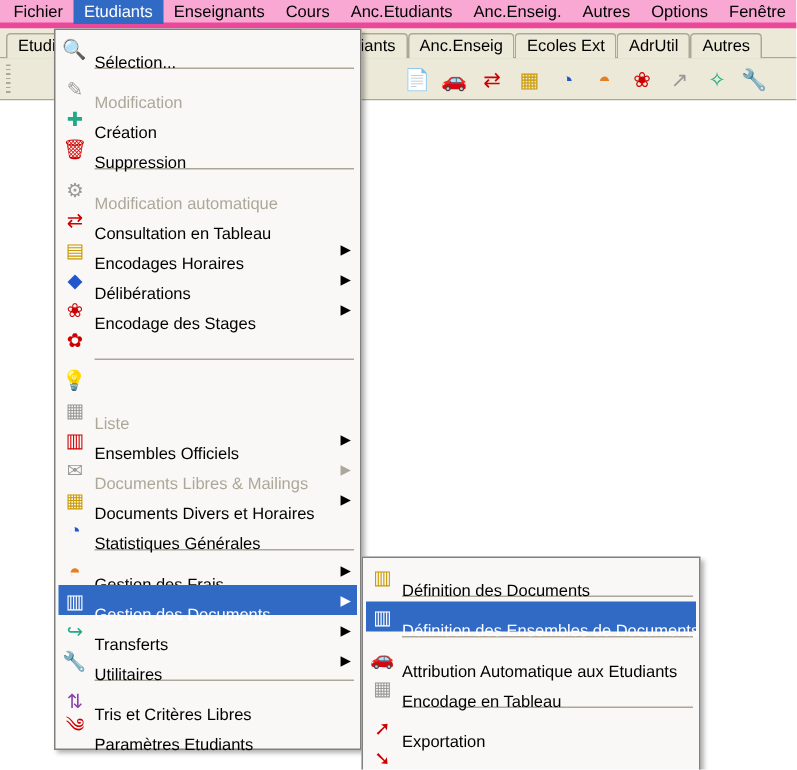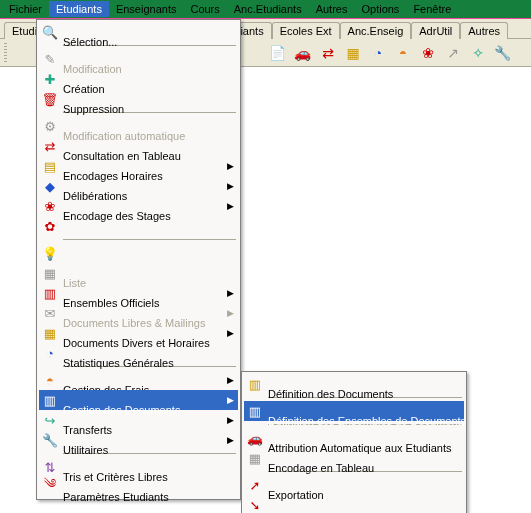--- a/index.html
+++ b/index.html
@@ -7,22 +7,22 @@
     font-family: "Tahoma", "Segoe UI", sans-serif;
     font-size: 11px;
     background: #ffffff;
     width: 531px;
     height: 513px;
     overflow: hidden;
     position: relative;
   }
   
   .menubar {
-    background: #15803d;
-    border-bottom: 1px solid #ec4899;
+    background: #f9a8d4;
+    border-bottom: 4px solid #ec4899;
     height: 19px;
     display: flex;
     align-items: center;
     padding: 0 2px;
   }
   .menubar-item {
     padding: 2px 7px;
     cursor: default;
   }
   .menubar-item.open {
@@ -129,32 +129,33 @@
 </style>
 </head>
 <body>
 
 <div class="menubar" id="menubar">
     <div class="menubar-item">Fichier</div>
     <div class="menubar-item open">Etudiants</div>
     <div class="menubar-item">Enseignants</div>
     <div class="menubar-item">Cours</div>
     <div class="menubar-item">Anc.Etudiants</div>
+    <div class="menubar-item">Anc.Enseig.</div>
     <div class="menubar-item">Autres</div>
     <div class="menubar-item">Options</div>
     <div class="menubar-item">Fenêtre</div>
   </div>
 
 <div class="tabstrip" id="tabstrip">
     <div class="tab">Etudiants</div>
     <div class="tab">Enseignants</div>
     <div class="tab">Cours</div>
     <div class="tab">Anc.Etudiants</div>
+    <div class="tab">Anc.Enseig</div>
     <div class="tab">Ecoles Ext</div>
-    <div class="tab">Anc.Enseig</div>
     <div class="tab">AdrUtil</div>
     <div class="tab">Autres</div>
   </div>
 
 <div class="toolbar" id="toolbar">
   <div class="grip"></div>
 <div style="width: 252px;"></div>
     <div class="tb-btn ">📄</div>
     <div class="tb-btn ">🚗</div>
     <div class="tb-btn i-red">⇄</div>

